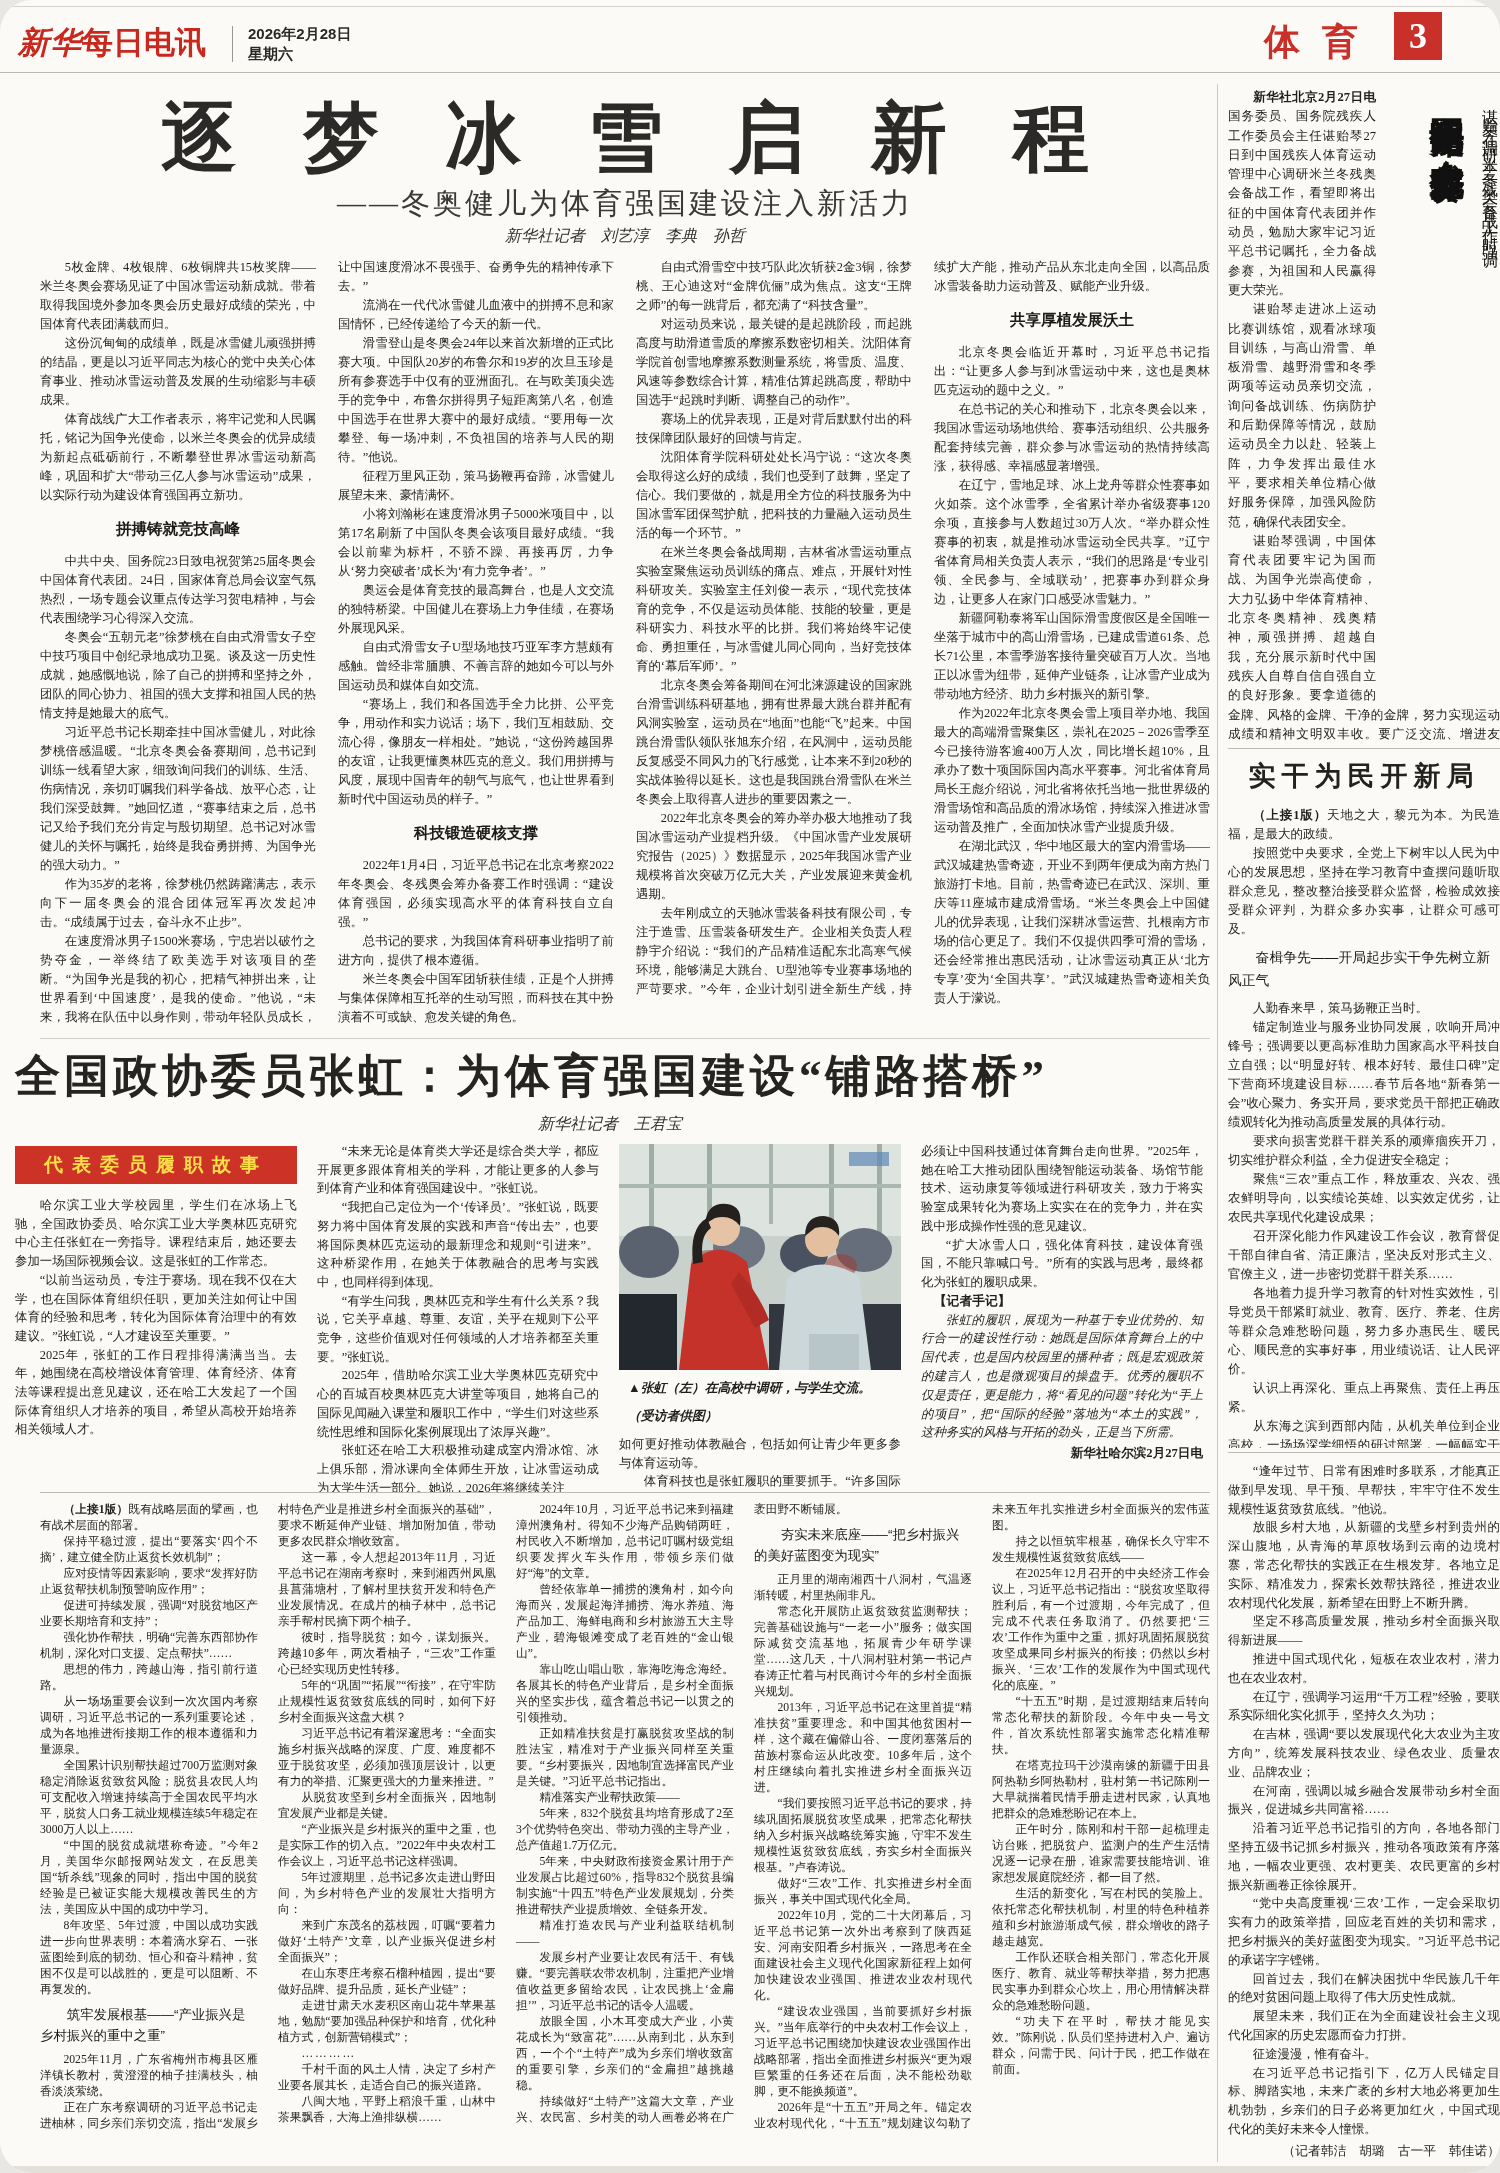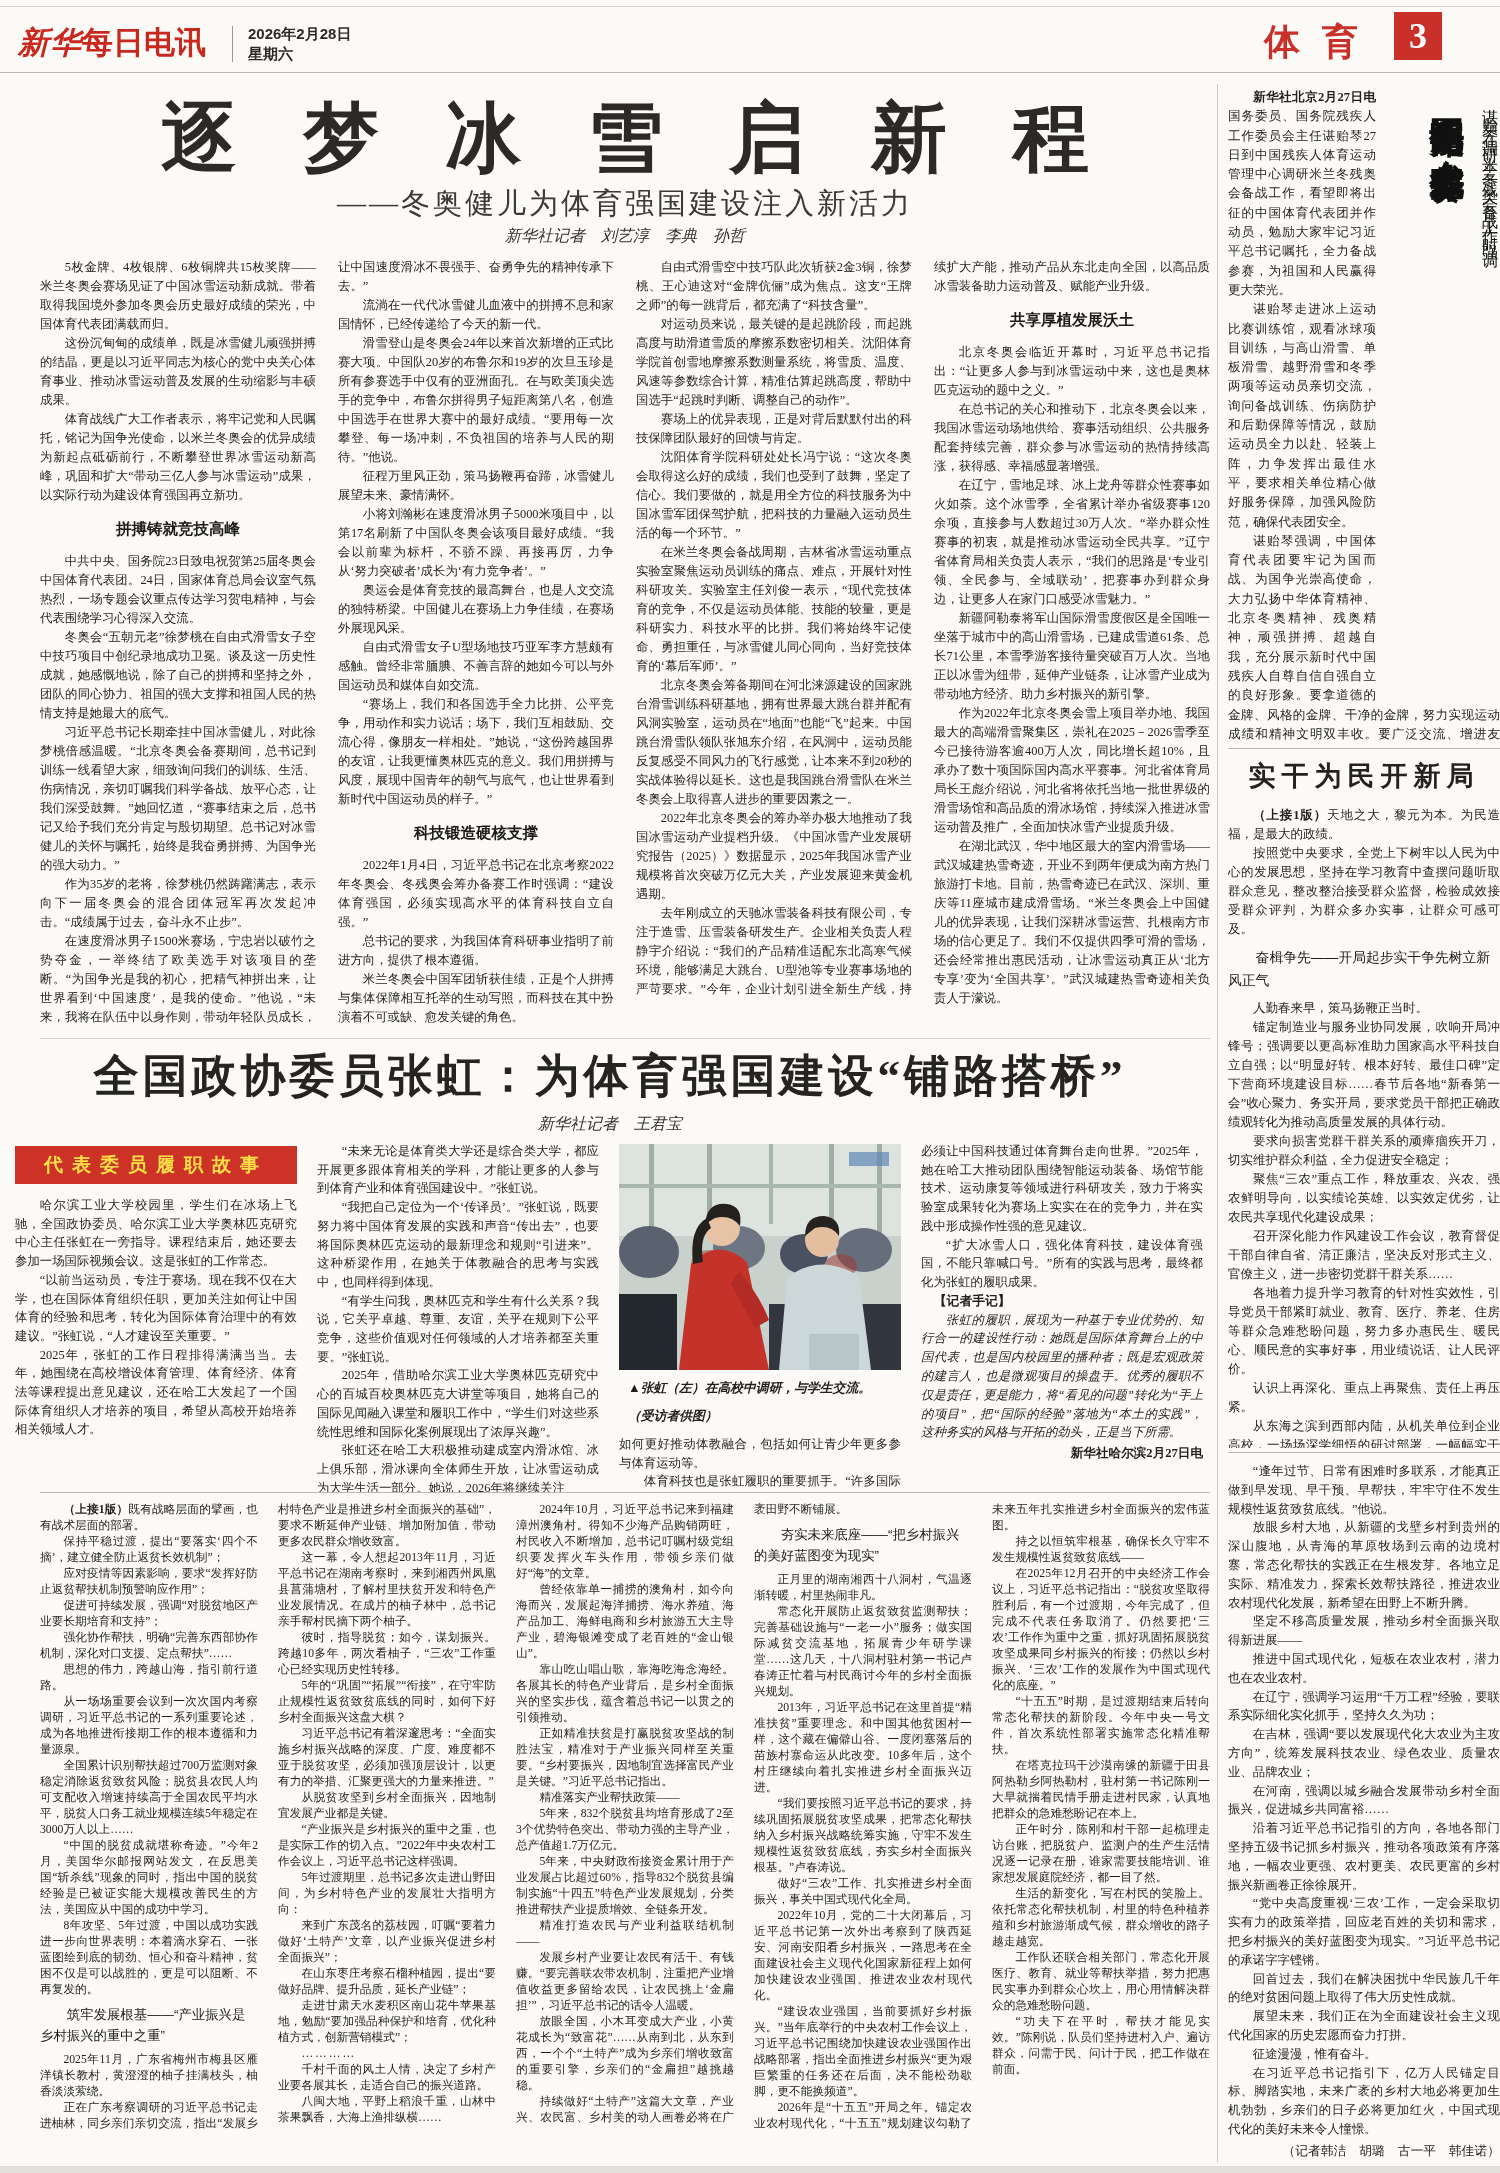--- a/index.html
+++ b/index.html
@@ -1,17 +1,17 @@
 <!DOCTYPE html>
 <html><head>
 <meta charset="utf-8">
 <style>
   html,body{margin:0;padding:0;background:#e9e7e3;}
   #paper{position:relative;width:1500px;height:2173px;background:#fbfaf6;margin:0 auto;
-         font-family:"Liberation Serif","DejaVu Serif",serif;color:#201f1d;overflow:hidden;}
+         font-family:"Liberation Serif","DejaVu Serif",serif;color:#201f1d;overflow:hidden;border-radius:32px;}
   .abs{position:absolute;}
   .rule{position:absolute;background:#bdbab4;}
   
   #masthead{left:18px;top:22px;font-weight:700;color:#c8281e;font-size:31px;letter-spacing:1px;font-style:italic;}
   #masthead .mh2{font-style:normal;letter-spacing:0;}
   #hdr-div{left:232px;top:26px;width:1px;height:36px;background:#9a9792;}
   #hdr-date{left:248px;top:24px;font-family:"Liberation Sans","DejaVu Sans",sans-serif;font-size:15px;line-height:20px;font-weight:700;color:#2a2927;}
   #section-label{right:120px;top:18px;color:#c9302a;font-size:36px;font-weight:700;letter-spacing:22px;}
   #pagenum{right:58px;top:12px;width:48px;height:48px;background:#c9302a;color:#fff;font-size:36px;font-weight:700;
            text-align:center;line-height:48px;font-family:"Liberation Serif",serif;}
@@ -35,21 +35,21 @@
   #rt-art{left:1228px;top:88px;width:272px;height:658px;overflow:hidden;}
   #rt-art .vbox{float:right;width:118px;height:614px;margin-left:6px;writing-mode:vertical-rl;}
   #rt-kicker{display:block;font-size:16px;letter-spacing:8px;color:#141413;padding-left:10px;margin-top:8px;}
   #rt-headline{display:block;font-size:35px;font-weight:700;letter-spacing:1px;color:#111;}
   #rt-art p{margin:0;font-size:12.6px;line-height:19.3px;text-align:justify;text-indent:2em;}
   
   #sg-art{left:1228px;top:754px;width:272px;height:694px;overflow:hidden;}
   #sg-h1{text-align:center;font-size:27px;letter-spacing:6px;font-weight:600;margin:4px 0 12px 0;color:#23221f;}
   #sg-art p.bp{font-size:12.5px;line-height:19px;}
   
-  #zh-h1{left:15px;top:1046px;width:1190px;text-align:center;font-size:45px;font-weight:700;letter-spacing:4px;color:#252421;white-space:nowrap;}
+  #zh-h1{left:15px;top:1046px;width:1190px;font-size:45px;font-weight:700;letter-spacing:4px;color:#252421;white-space:nowrap;}
   #zh-byline{left:15px;top:1114px;width:1190px;text-align:center;font-size:16px;font-style:italic;color:#33322f;}
   #zh-cols{left:15px;top:1142px;width:1190px;height:350px;display:flex;gap:20px;overflow:hidden;}
   .zcol{width:282px;flex:0 0 282px;}
   .zcol .bp{font-size:12.4px;line-height:18.7px;}
   #zh-box{background:#cd3227;color:#fde047;font-family:"Liberation Sans","DejaVu Sans",sans-serif;font-weight:700;
           font-size:19px;letter-spacing:9px;text-align:center;line-height:38px;height:38px;margin:4px 0 12px 0;}
   #zh-photo{margin:2px 0 6px 0;width:282px;height:226px;display:block;}
   .zcap{margin:9px;font-size:12.8px;font-weight:700;font-style:italic;line-height:19px;}
   .zcap2{text-align:left;}
   

